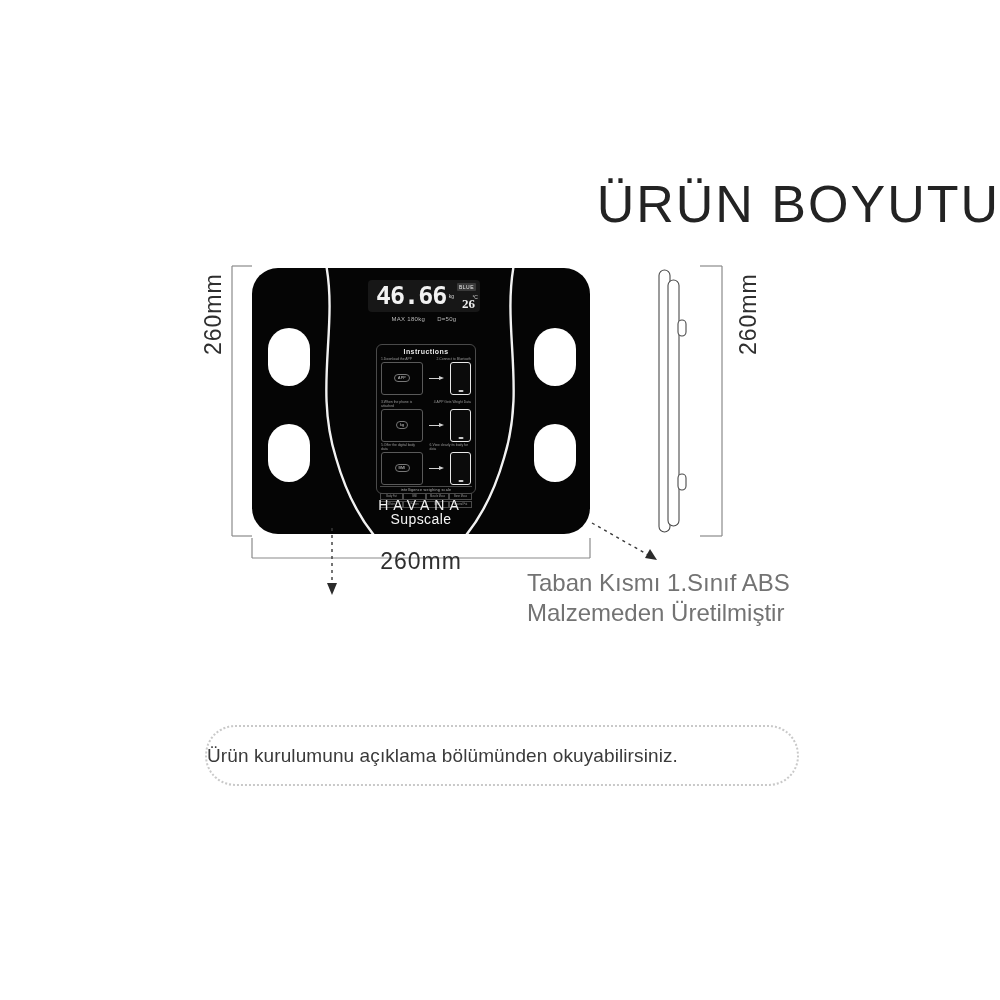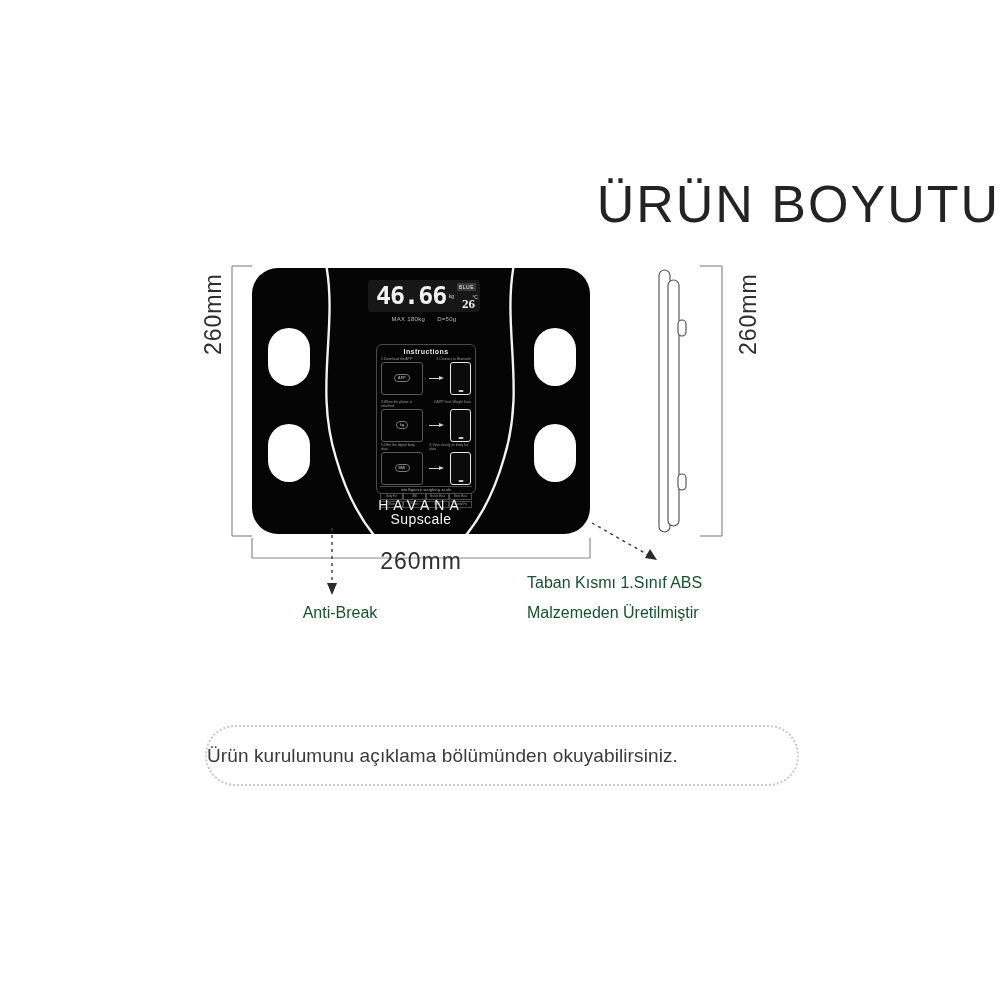--- a/index.html
+++ b/index.html
@@ -303,22 +303,22 @@
     position: absolute;
     left: 655px;
     top: 268px;
     width: 40px;
     height: 266px;
   }
 
   
   .note {
     position: absolute;
-    font-size: 16px;
-    color: #14532d;
+    font-size: 24px;
+    color: #737373;
     line-height: 30px;
   }
   .note-left {
     left: 180px;
     top: 598px;
     width: 320px;
     text-align: center;
   }
   .note-right {
     left: 527px;
@@ -487,21 +487,20 @@
     <path d="M 592 523 L 650 556" stroke="#3a3a3a" stroke-width="1.4" fill="none" stroke-dasharray="3,4"></path>
     <path d="M 657 560 L 645 558 L 650 549 Z" fill="#2b2b2b"></path>
   </g>
 </svg>
 
 <div class="dim-text dim-left">260mm</div>
 <div class="dim-text dim-bottom">260mm</div>
 <div class="dim-text dim-side">260mm</div>
 
 <div class="note note-left">
-  <div>Anti-Break</div>
 </div>
 <div class="note note-right">
   <div>Taban Kısmı 1.Sınıf ABS</div>
   <div>Malzemeden Üretilmiştir</div>
 </div>
 
 <div class="footer-pill">
   <span class="footer-text">Ürün kurulumunu açıklama bölümünden okuyabilirsiniz.</span>
 </div>
 

